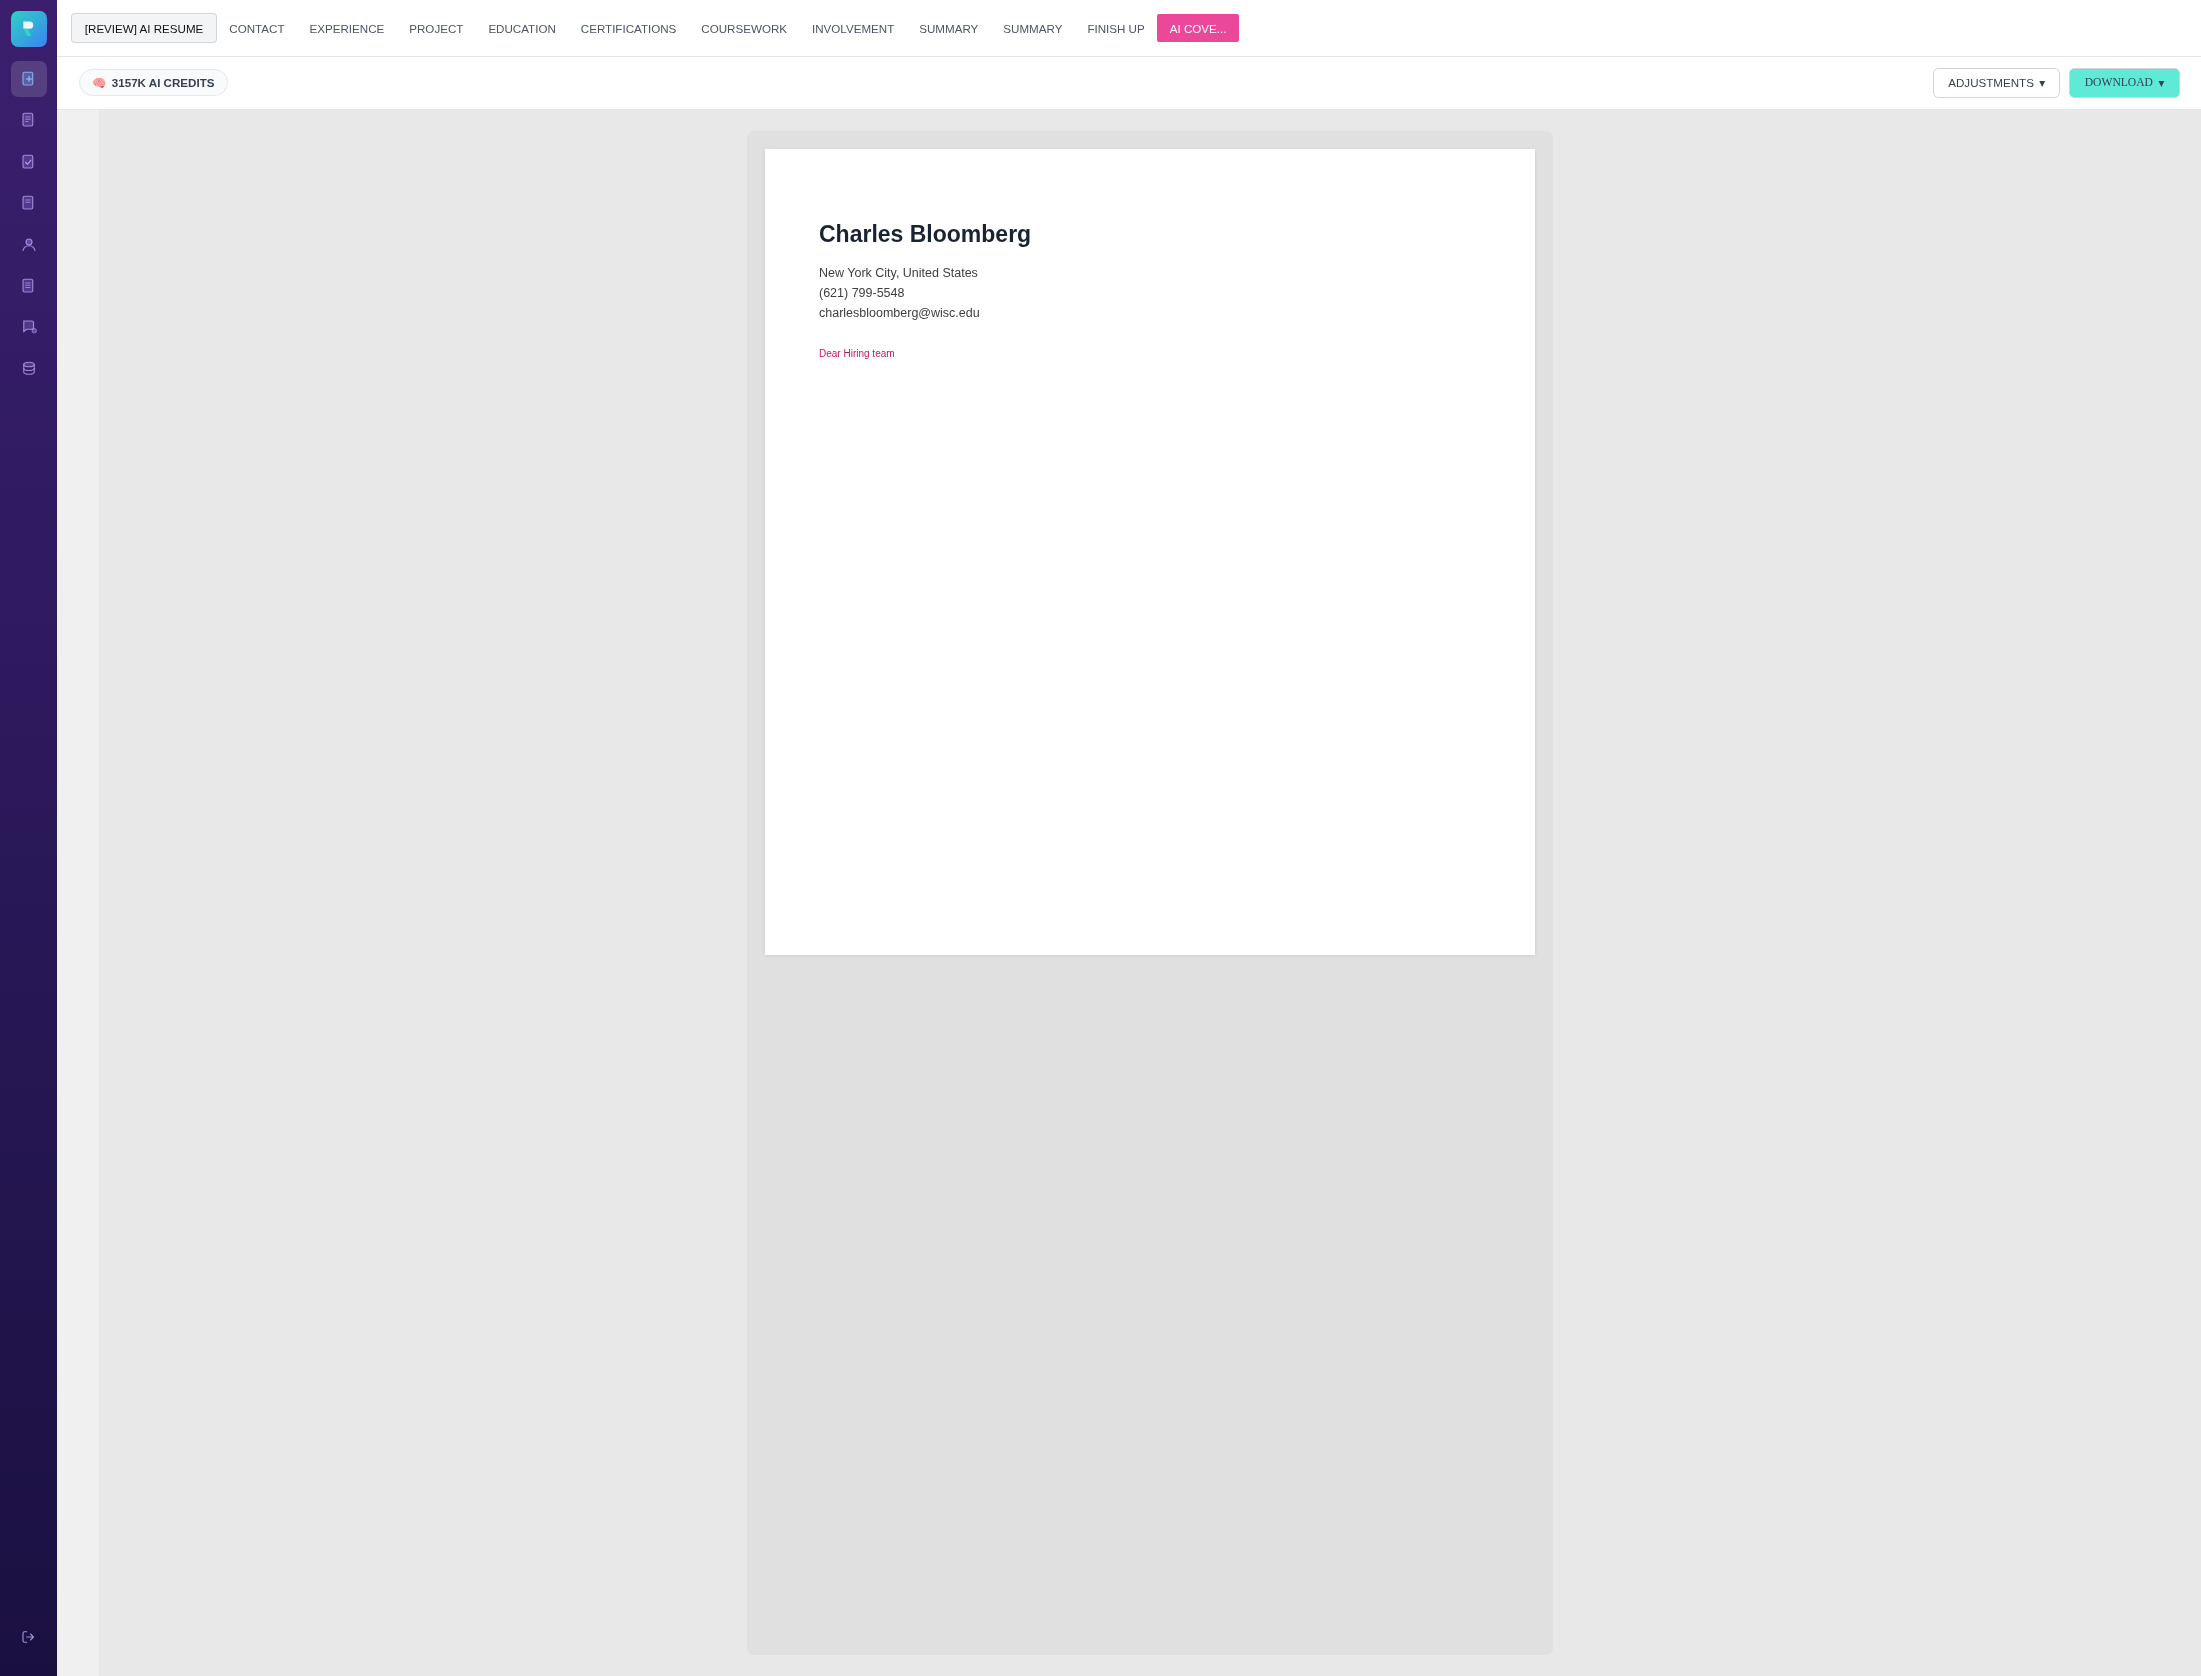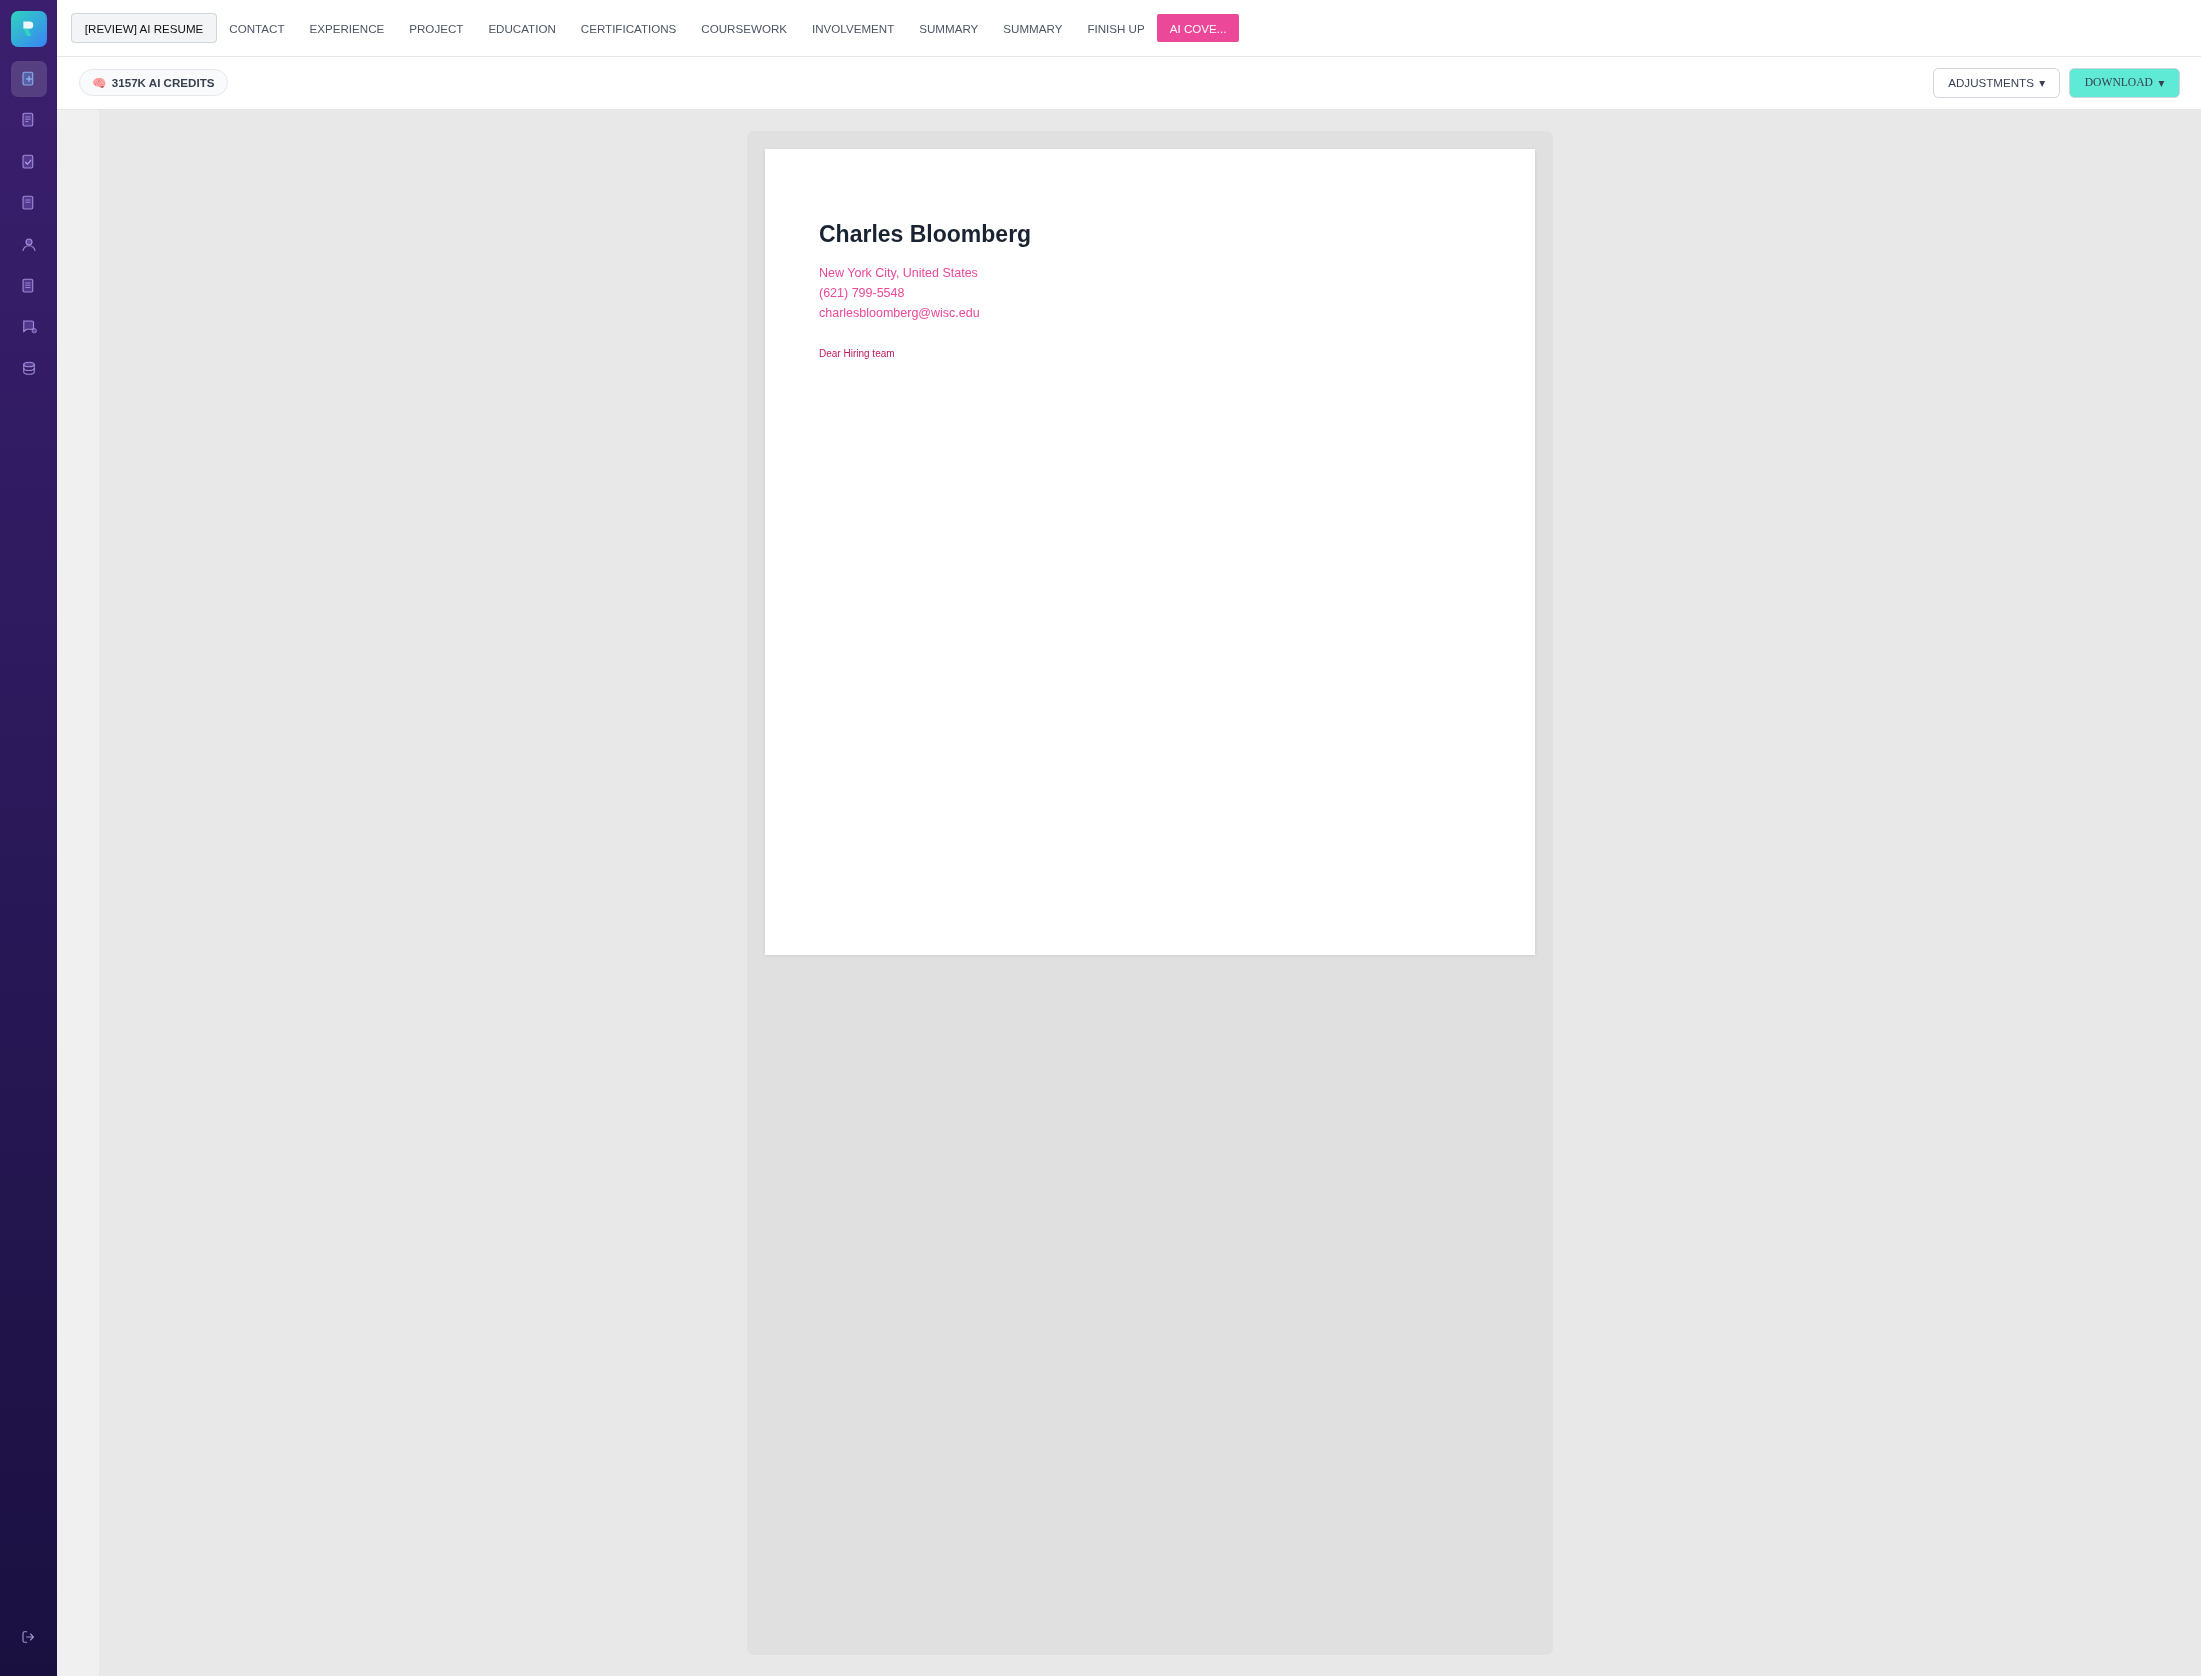--- a/index.html
+++ b/index.html
@@ -155,21 +155,21 @@
       box-shadow: 0 0.9px 3.6px rgba(0,0,0,0.1);
     }
     .doc-name {
       font-size: 23px;
       font-weight: 700;
       color: #1a2332;
       margin-bottom: 14.3px;
     }
     .doc-address, .doc-phone, .doc-email {
       font-size: 12.5px;
-      color: #ec4899;
+      color: #404040;
       line-height: 1.6;
     }
     .doc-greeting {
       margin-top: 25px;
       font-size: 10px;
       color: #be185d;
     }
   </style>
 </head>
 <body>

